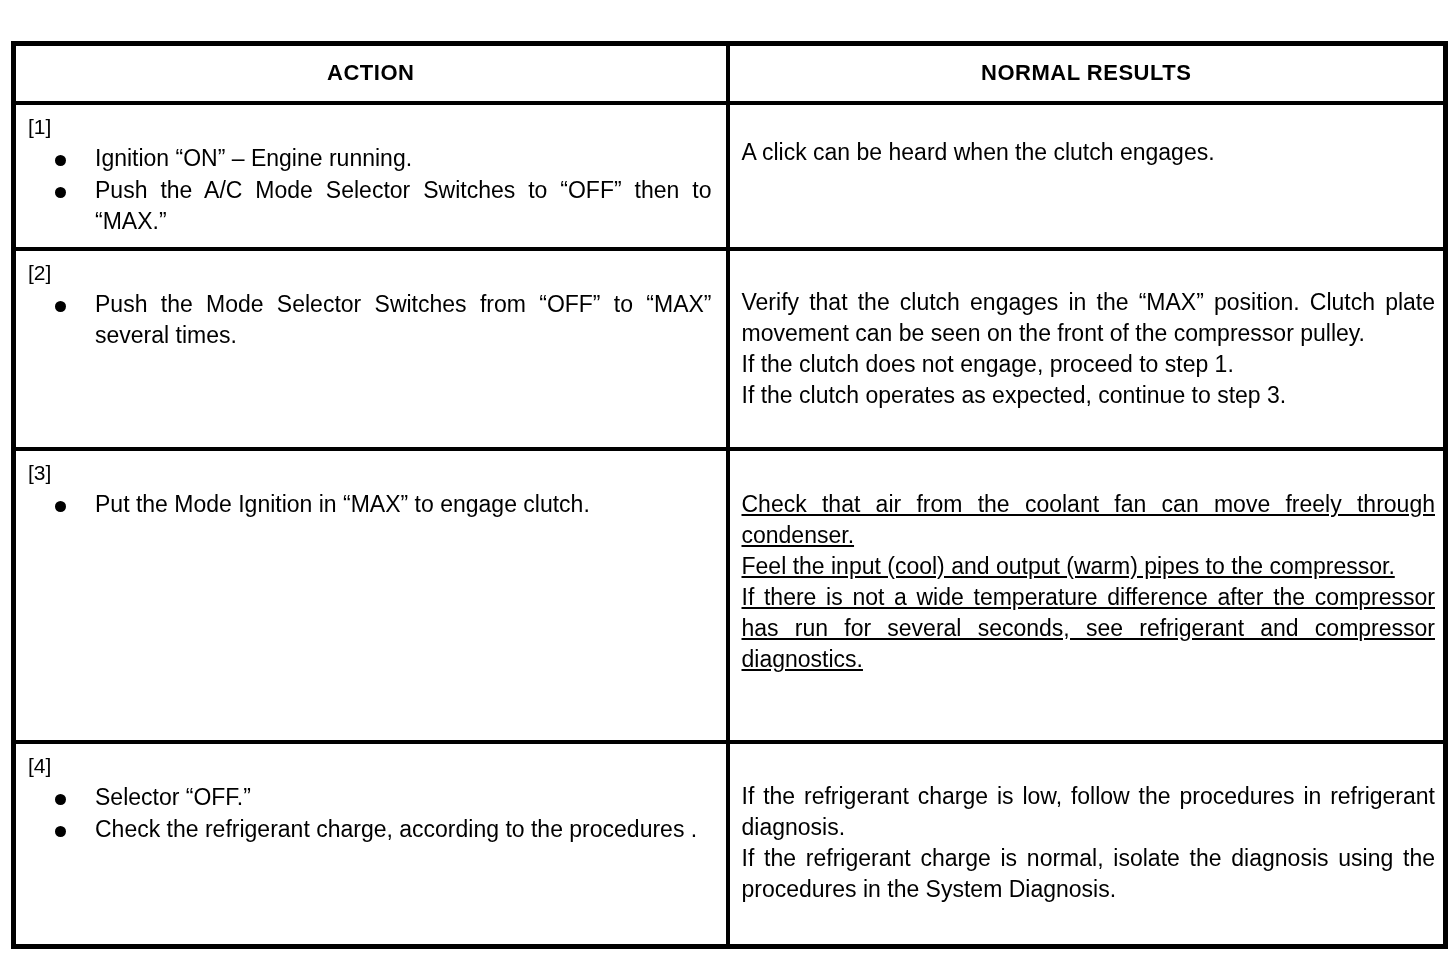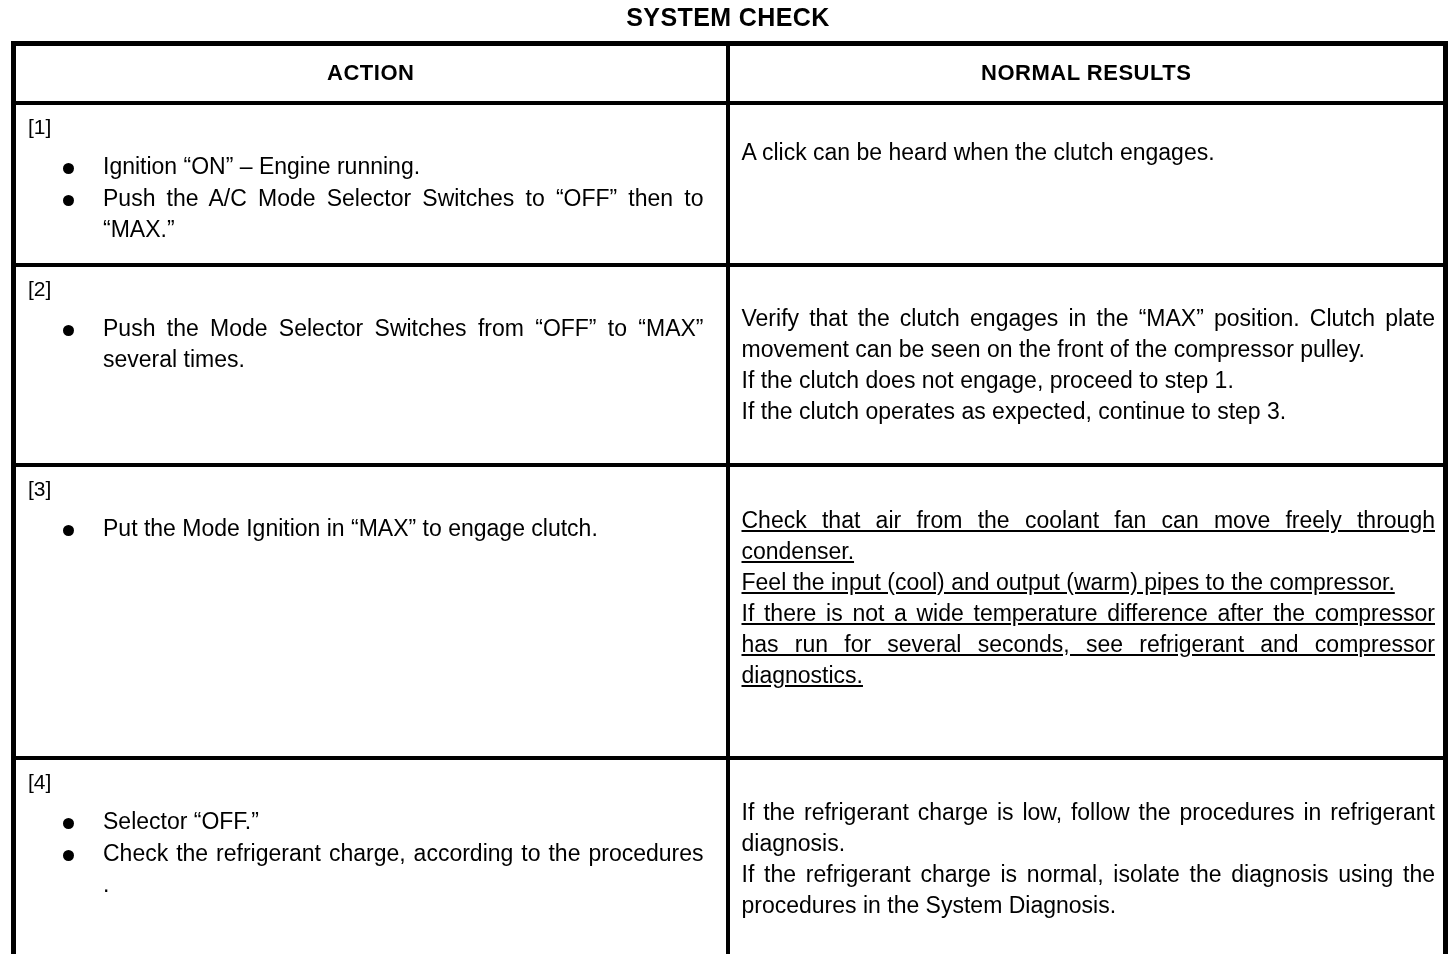--- a/index.html
+++ b/index.html
@@ -82,21 +82,21 @@
   .step-no {
     font-size: 21px;
     line-height: 25px;
     font-weight: normal;
     margin: 0 0 2px 0;
   }
 
   
   ul.bullets {
     list-style: none;
-    margin: 12px;
+    margin: 4px;
     padding: 0;
   }
   ul.bullets > li {
     position: relative;
     padding-left: 63px;
     margin: 0 0 1px 0;
     font-size: 23px;
     line-height: 31px;
     text-align: justify;
     text-justify: inter-word;
@@ -144,21 +144,20 @@
   .row-3 .cell-results { padding-top: 38px; text-decoration: underline; }
   .row-4 .cell-results { padding-top: 37px; }
   .row-3 .cell-action  { padding-top: 9px; }
   .row-4 .cell-action  { padding-top: 9px; }
 </style>
 </head>
 <body>
 
 <div class="page">
 
-  <div class="doc-title">SYSTEM CHECK</div>
 
   <table class="check-table">
     <colgroup>
       <col class="c-action">
       <col class="c-results">
     </colgroup>
     <thead>
       <tr class="hdr-row">
         <th>ACTION</th>
         <th>NORMAL RESULTS</th>

